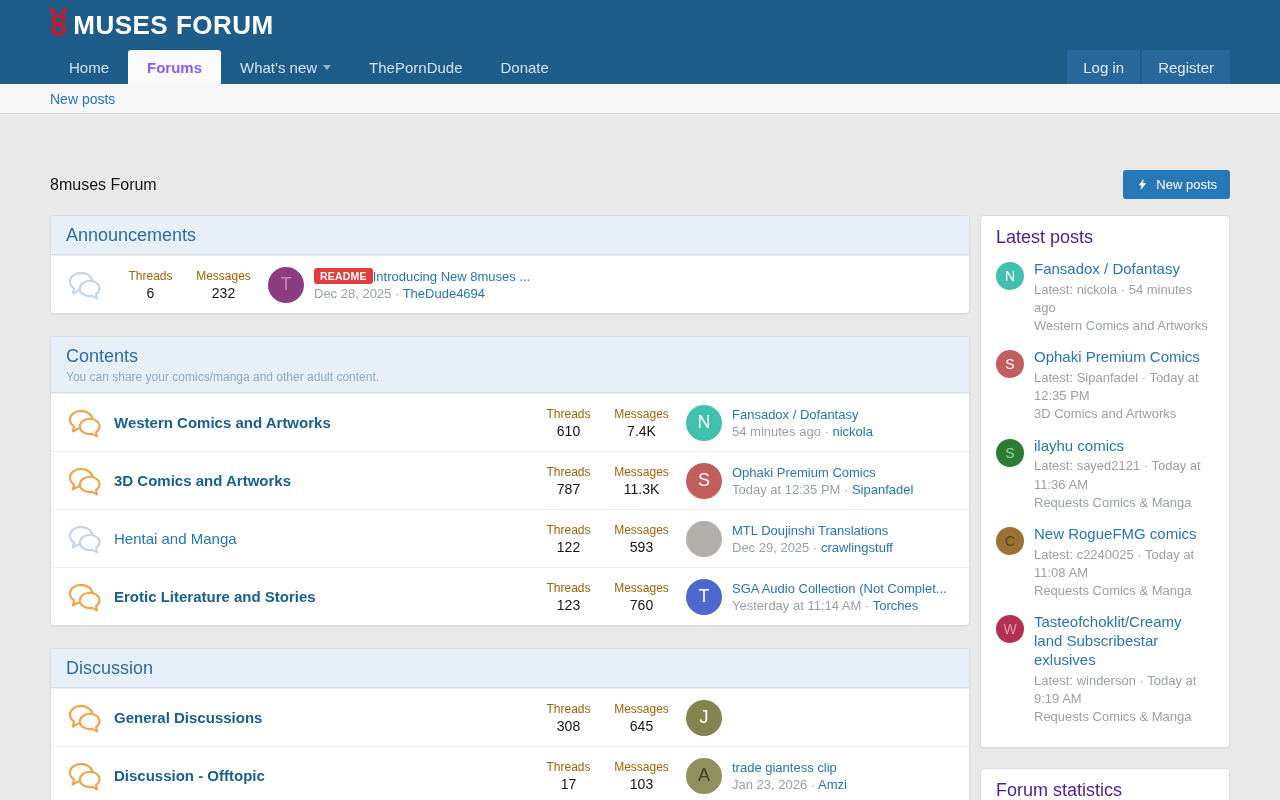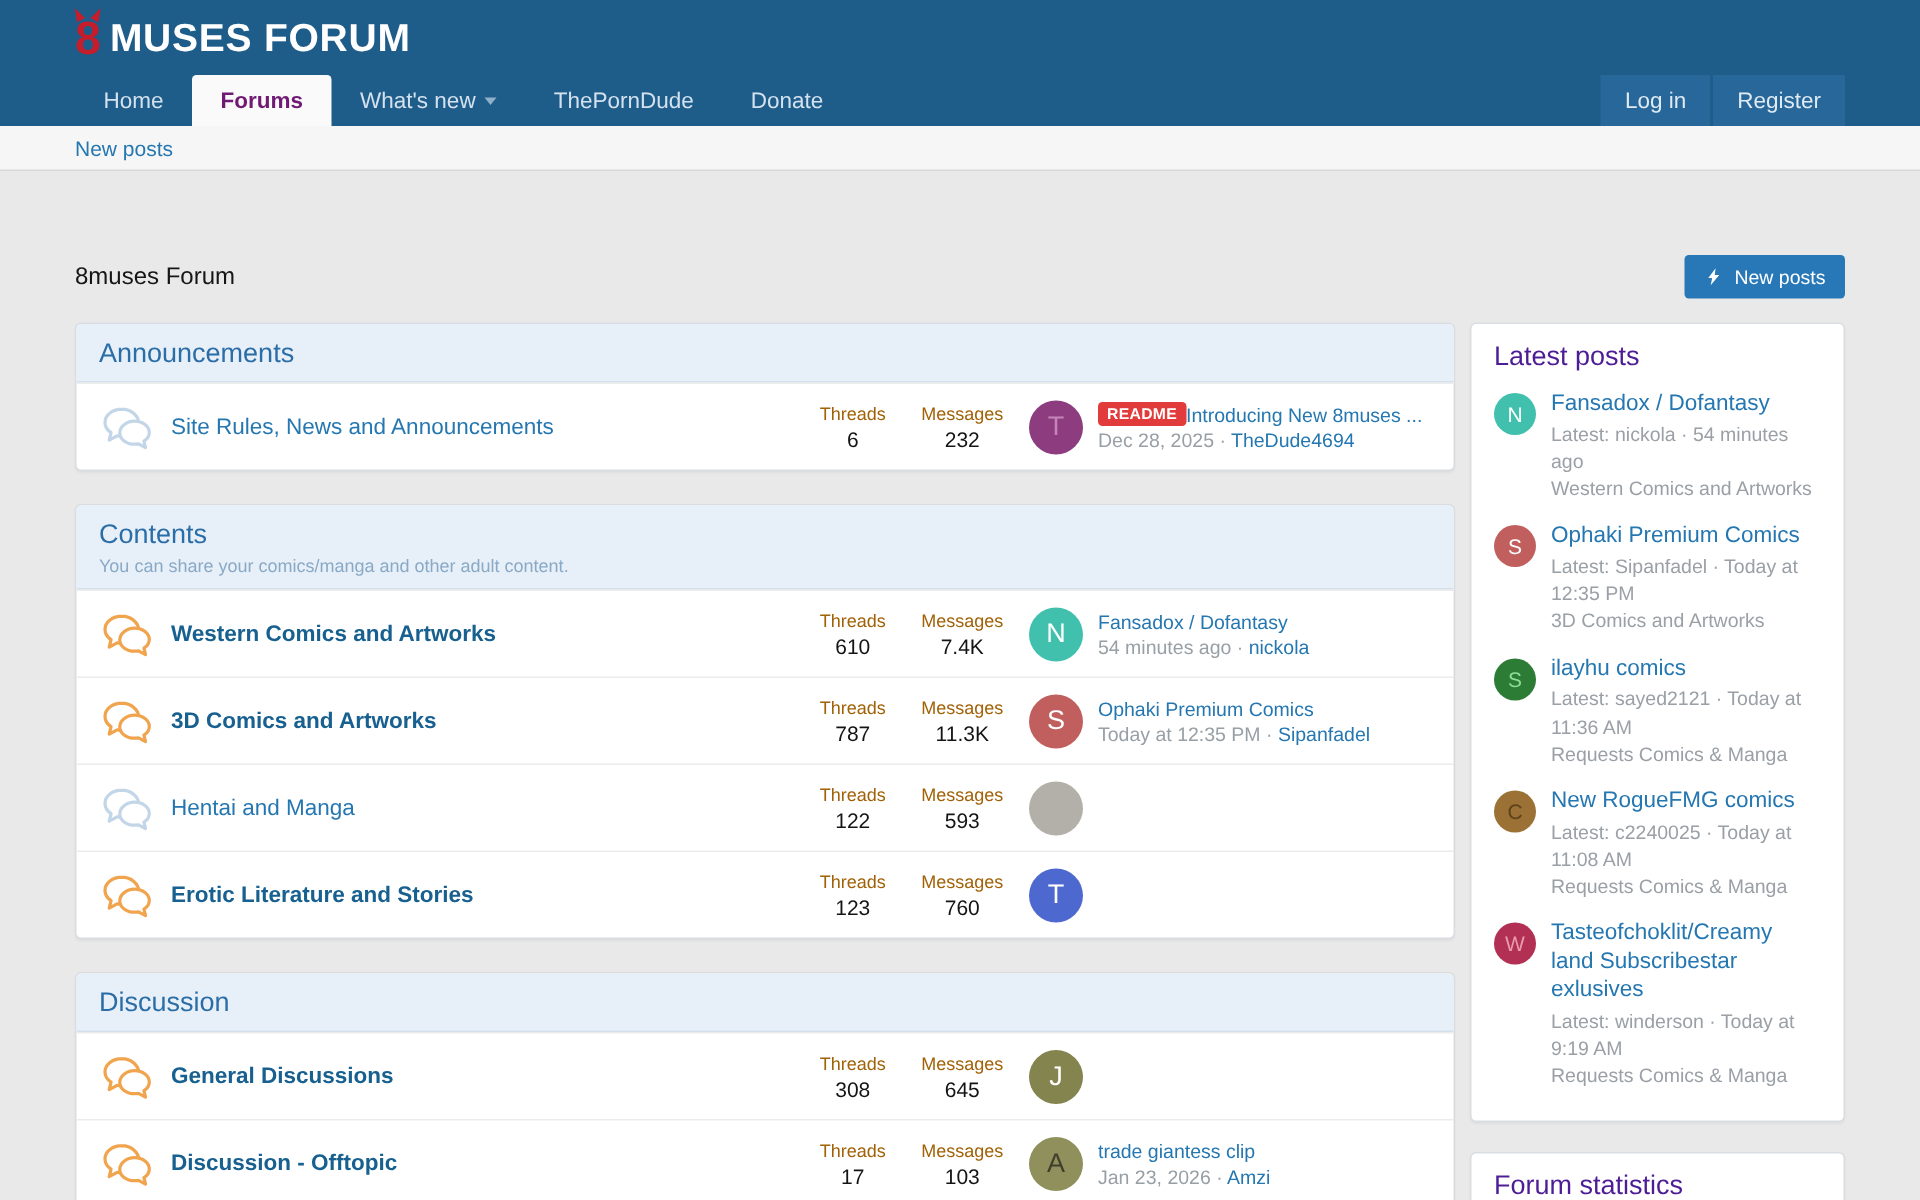--- a/index.html
+++ b/index.html
@@ -13,21 +13,21 @@
   .logo { display:flex; align-items:center; gap:6px; }
   .logo-eight { position:relative; color:#c41e2d; font-weight:bold; font-size:31px; line-height:1; }
   .logo-eight::before,.logo-eight::after { content:''; position:absolute; top:-5px; width:0; height:0;
     border-style:solid; border-width:0 3px 9px 3px; border-color:transparent transparent #c41e2d transparent; }
   .logo-eight::before { left:-1px; transform:rotate(-28deg); }
   .logo-eight::after { right:-1px; transform:rotate(28deg); }
   .logo-text { color:#fff; font-weight:bold; font-size:26px; letter-spacing:.5px; }
   .navbar { height:34px; display:flex; align-items:stretch; padding:0 50px; }
   .nav-left { display:flex; align-items:stretch; flex:1; }
   .nav-item { display:flex; align-items:center; gap:6px; padding:0 19px; color:#d3e2ee; font-size:15px; }
-  .nav-item.active { background:#fafafa; color:#701a75; font-weight:bold; border-radius:3px 3px 0 0; }
+  .nav-item.active { background:#fafafa; color:#8b5cf6; font-weight:bold; border-radius:3px 3px 0 0; }
   .caret { width:0; height:0; border-left:4px solid transparent; border-right:4px solid transparent;
     border-top:5px solid #8fb0c6; display:inline-block; }
   .auth-item { display:flex; align-items:center; padding:12px 16px; color:#dfeaf3; font-size:15px;
     background:#27679a; margin-left:2px; }
   .subnav { background:#f6f6f6; border-bottom:1px solid #d9d9d9; height:30px;
     display:flex; align-items:center; padding:0 50px; }
   .subnav a { color:#2577b1; font-size:14px; }
 
   
   .container { padding:0 50px; }
@@ -137,21 +137,20 @@
         <div class="block-head">
           <a class="block-title">Announcements</a>
           
         </div>
         <div class="forum-row">
           <span class="node-icon" style="color: rgb(195, 214, 232);">
               <svg width="38" height="30" viewBox="0 0 38 32">
                 <use href="#chat-bubbles"></use>
               </svg>
             </span>
-          <div class="node-main"><a class="node-title" style="color: rgb(37, 119, 177); font-weight: 400;">Site Rules, News and Announcements</a></div>
           <div class="node-stats">
             <div class="stat">
                 <span class="stat-label">Threads</span>
                 <span class="stat-value">6</span>
               </div>
             <div class="stat">
                 <span class="stat-label">Messages</span>
                 <span class="stat-value">232</span>
               </div>
           </div>
@@ -242,20 +241,26 @@
                 <span class="stat-label">Threads</span>
                 <span class="stat-value">122</span>
               </div>
             <div class="stat">
                 <span class="stat-label">Messages</span>
                 <span class="stat-value">593</span>
               </div>
           </div>
           <div class="node-latest">
             <a class="avatar" style="background: rgb(179, 175, 169); color: rgb(138, 134, 128);"></a>
+            <div class="latest-text">
+              <div class="latest-line1">
+                  <a>MTL Doujinshi Translations</a>
+                </div>
+              <div class="latest-line2"><span>Dec 29, 2025 · </span><a>crawlingstuff</a></div>
+            </div>
           </div>
         </div>
 
         <div class="forum-row">
           <span class="node-icon" style="color: rgb(240, 164, 78);">
               <svg width="38" height="30" viewBox="0 0 38 32">
                 <use href="#chat-bubbles"></use>
               </svg>
             </span>
           <div class="node-main"><a class="node-title" style="color: rgb(23, 96, 143); font-weight: 700;">Erotic Literature and Stories</a></div>
@@ -264,20 +269,26 @@
                 <span class="stat-label">Threads</span>
                 <span class="stat-value">123</span>
               </div>
             <div class="stat">
                 <span class="stat-label">Messages</span>
                 <span class="stat-value">760</span>
               </div>
           </div>
           <div class="node-latest">
             <a class="avatar" style="background: rgb(77, 104, 207); color: rgb(255, 255, 255);">T</a>
+            <div class="latest-text">
+              <div class="latest-line1">
+                  <a>SGA Audio Collection (Not Complet...</a>
+                </div>
+              <div class="latest-line2"><span>Yesterday at 11:14 AM · </span><a>Torches</a></div>
+            </div>
           </div>
         </div>
       </div>
 
       <div class="block">
         <div class="block-head">
           <a class="block-title">Discussion</a>
           
         </div>
 

